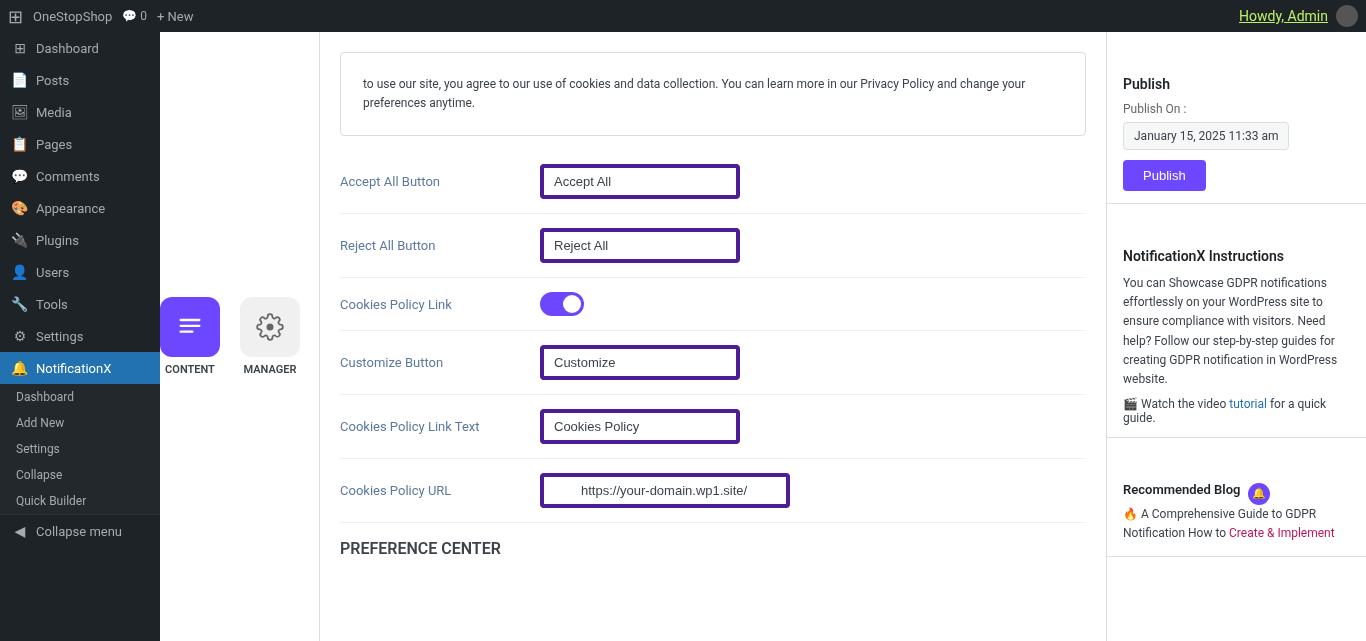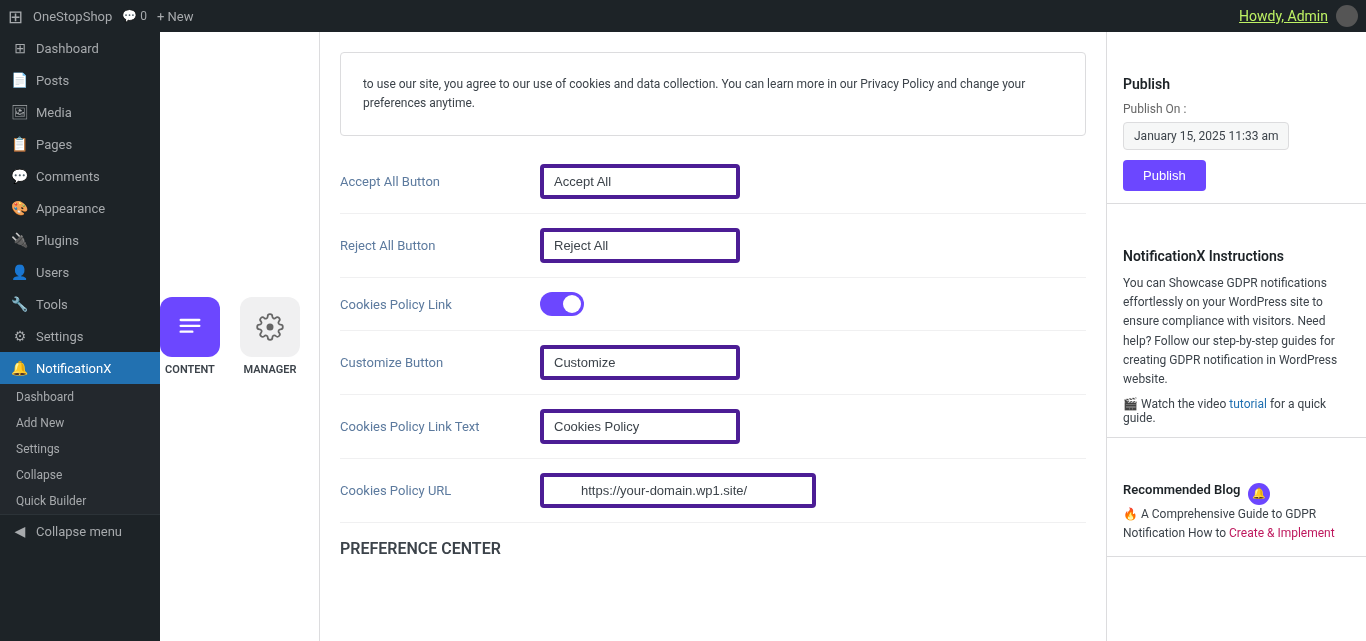--- a/index.html
+++ b/index.html
@@ -236,21 +236,21 @@
         <div class="form-row">
           <div class="form-label">Cookies Policy Link Text</div>
           <div class="form-control">
             <input type="text" class="form-input" value="Cookies Policy" style="">
           </div>
         </div>
 
         <div class="form-row">
           <div class="form-label">Cookies Policy URL</div>
           <div class="form-control">
-            <input type="text" class="form-input" style="width: 276px; padding-left: 37px;" value="https://your-domain.wp1.site/">
+            <input type="text" class="form-input" style="width: 250px; padding-left: 37px;" value="https://your-domain.wp1.site/">
           </div>
         </div>
 
         <div class="section-heading">
           <span>PREFERENCE CENTER</span>
         </div>
       </div>
 
       <div class="right-sidebar">
 

